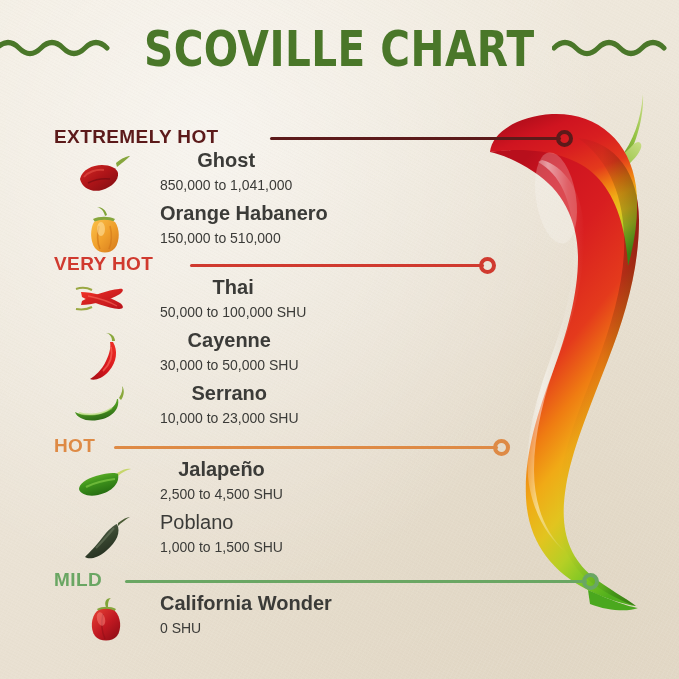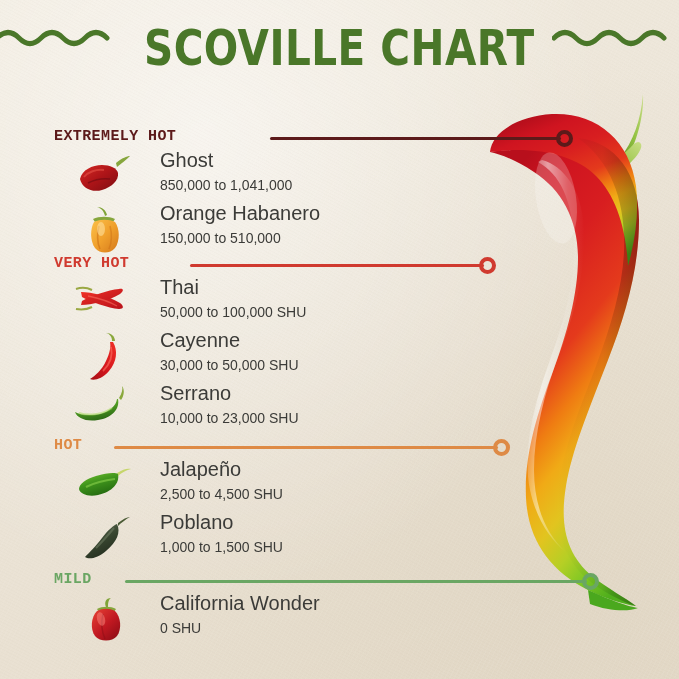--- a/index.html
+++ b/index.html
@@ -30,25 +30,26 @@
     pointer-events: none;
     opacity: 0.5;
     background-image:
       repeating-linear-gradient(27deg, rgba(180,168,146,0.055) 0px, rgba(180,168,146,0.055) 1px, rgba(0,0,0,0) 1px, rgba(0,0,0,0) 3px),
       repeating-linear-gradient(117deg, rgba(255,255,255,0.09) 0px, rgba(255,255,255,0.09) 1px, rgba(0,0,0,0) 1px, rgba(0,0,0,0) 4px);
   }
 
   
   #header {
     position: absolute;
-    top: 24px;
+    top: 18px;
     left: 0;
     width: 679px;
     height: 62px;
     display: flex;
+    align-items: center;
     justify-content: center;
   }
   #title-text {
     font-family: "Liberation Sans Narrow", "DejaVu Sans Condensed", "Liberation Sans", sans-serif;
     font-size: 49px;
     font-weight: 700;
     letter-spacing: 0.5px;
     color: #4a7729;
     transform: scaleX(0.92);
     white-space: nowrap;
@@ -73,26 +74,25 @@
     width: 679px;
   }
   .cat-head {
     position: relative;
     height: 26px;
   }
   .cat-label {
     position: absolute;
     left: 54px;
     top: 0;
-    font-size: 15px;
+    font-size: 19px;
     font-weight: 700;
     letter-spacing: 0.4px;
     line-height: 26px;
     white-space: nowrap;
-    font-family: Liberation Mono, monospace;
   }
   .cat-rule {
     position: absolute;
     top: 13px;
     height: 3px;
     border-radius: 2px;
   }
   .cat-dot {
     position: absolute;
     top: 6px;
@@ -126,21 +126,21 @@
     position: absolute;
     left: 160px;
     top: -2px;
   }
   .pepper-name {
     font-size: 20px;
     color: #3b3b38;
     line-height: 25px;
     white-space: nowrap;
   }
-  .pepper-name.bold { font-weight: 400; }
+  .pepper-name.bold { font-weight: 700; text-align: center; }
   .pepper-range {
     font-size: 14px;
     color: #3b3b38;
     line-height: 25px;
     white-space: nowrap;
   }
 </style>
 </head>
 <body>
 

